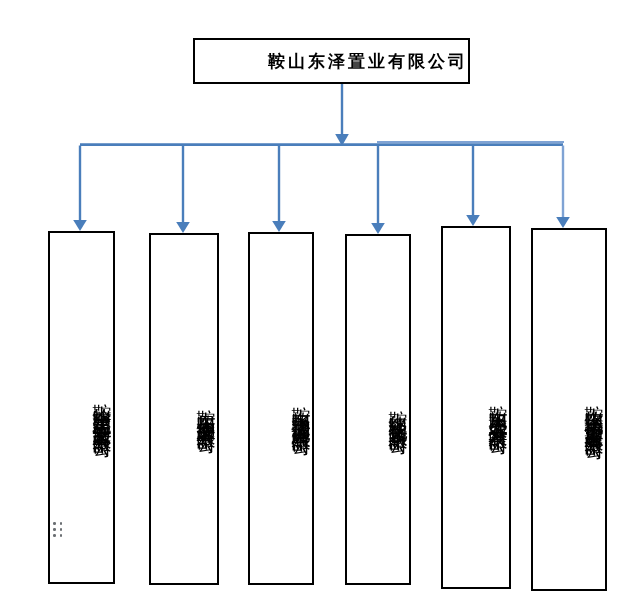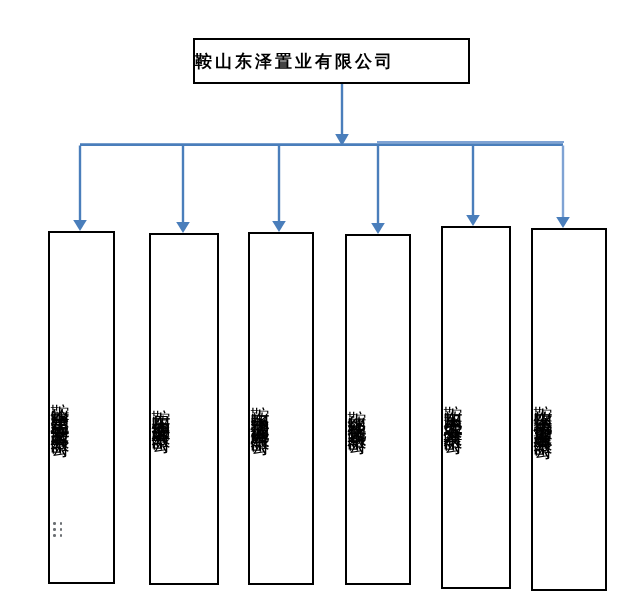--- a/index.html
+++ b/index.html
@@ -20,21 +20,21 @@
   .connectors{
     position:absolute;left:0;top:0;width:620px;height:598px;
     pointer-events:none;
   }
   .node{
     position:absolute;
     box-sizing:border-box;
     background:var(--background);
     border:2px solid var(--box-border);
     color:var(--text);
-    display:flex;align-items:center;justify-content:flex-start;
+    display:flex;align-items:center;justify-content:flex-end;
   }
   .root-box{
     left:193px;top:38px;width:277px;height:46px;
     font-size:17px;font-weight:600;letter-spacing:3px;
     white-space:nowrap;
   }
   .child-box{
     font-size:19px;font-weight:400;
   }
   .child-box .vtext{

